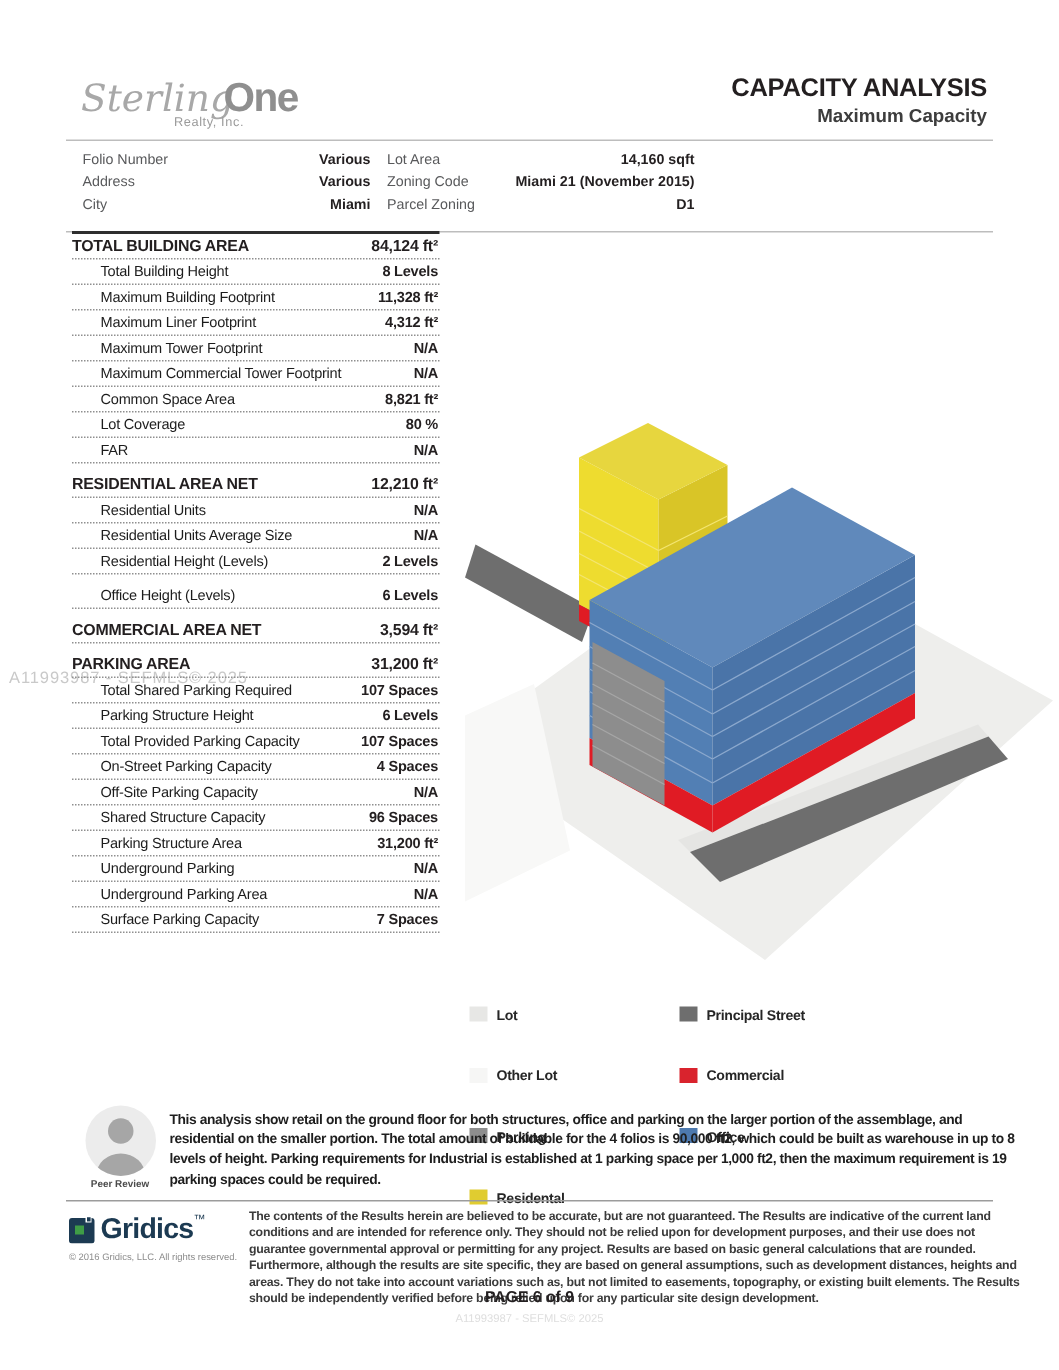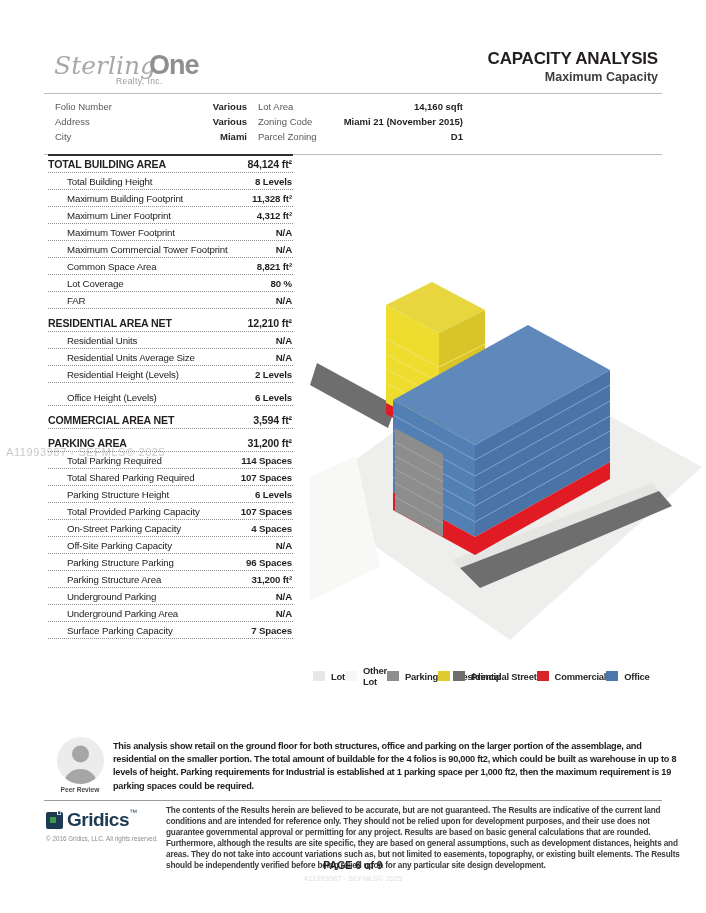--- a/index.html
+++ b/index.html
@@ -29,21 +29,21 @@
   .tbl-row{display:flex;justify-content:space-between;align-items:flex-end;
            border-bottom:1px dotted #8f8f8f;padding:2.5px 1px 2.5px 0;
            font-size:9.7px;line-height:11px;letter-spacing:-0.15px;}
   .tbl-row .val{font-weight:bold;white-space:nowrap;}
   .tbl-row.head .lbl,.tbl-row.head .val{font-weight:bold;font-size:10.6px;}
   .tbl-row.sub .lbl{padding-left:19px;color:#1c1c1c;}
   
   .scene{position:absolute;left:310px;top:215px;width:396px;height:450px;}
   
   .legend{position:absolute;left:313px;top:670px;display:flex;}
-  .legend-col{display:flex;flex-direction:row;}
+  .legend-col{display:flex;flex-direction:column;gap:28px;}
   .legend-col-0{width:140px;}
   .legend-item{display:flex;align-items:center;height:12.6px;}
   .legend-swatch{width:12px;height:10px;margin-right:6px;flex:0 0 auto;}
   .legend-label{font-size:9.4px;font-weight:bold;color:#262626;letter-spacing:-0.2px;}
   
   .peer{position:absolute;left:55px;top:737px;width:50px;text-align:center;}
   .avatar{width:47px;height:47px;border-radius:50%;background:#ececec;overflow:hidden;margin:0 auto;}
   .peer-caption{font-size:6.6px;font-weight:bold;color:#4a4a4a;margin-top:2px;}
   .peer-text{position:absolute;left:113px;top:740px;width:569px;font-size:9.2px;line-height:13.2px;
              font-weight:bold;color:#1e1e1e;letter-spacing:-0.25px;}
@@ -175,45 +175,41 @@
           <span class="lbl">COMMERCIAL AREA NET</span>
           <span class="val">3,594 ft²</span>
         </div>
       </div>
       <div class="tbl-section">
         <div class="tbl-row head">
           <span class="lbl">PARKING AREA</span>
           <span class="val">31,200 ft²</span>
         </div>
         <div class="tbl-row sub">
-          <span class="lbl">Total Parking Required</span>
-          <span class="val">114 Spaces</span>
-        </div>
-        <div class="tbl-row sub">
           <span class="lbl">Total Shared Parking Required</span>
           <span class="val">107 Spaces</span>
         </div>
         <div class="tbl-row sub">
           <span class="lbl">Parking Structure Height</span>
           <span class="val">6 Levels</span>
         </div>
         <div class="tbl-row sub">
           <span class="lbl">Total Provided Parking Capacity</span>
           <span class="val">107 Spaces</span>
         </div>
         <div class="tbl-row sub">
           <span class="lbl">On-Street Parking Capacity</span>
           <span class="val">4 Spaces</span>
         </div>
         <div class="tbl-row sub">
           <span class="lbl">Off-Site Parking Capacity</span>
           <span class="val">N/A</span>
         </div>
         <div class="tbl-row sub">
-          <span class="lbl">Parking Structure Parking</span>
+          <span class="lbl">Shared Structure Capacity</span>
           <span class="val">96 Spaces</span>
         </div>
         <div class="tbl-row sub">
           <span class="lbl">Parking Structure Area</span>
           <span class="val">31,200 ft²</span>
         </div>
         <div class="tbl-row sub">
           <span class="lbl">Underground Parking</span>
           <span class="val">N/A</span>
         </div>

